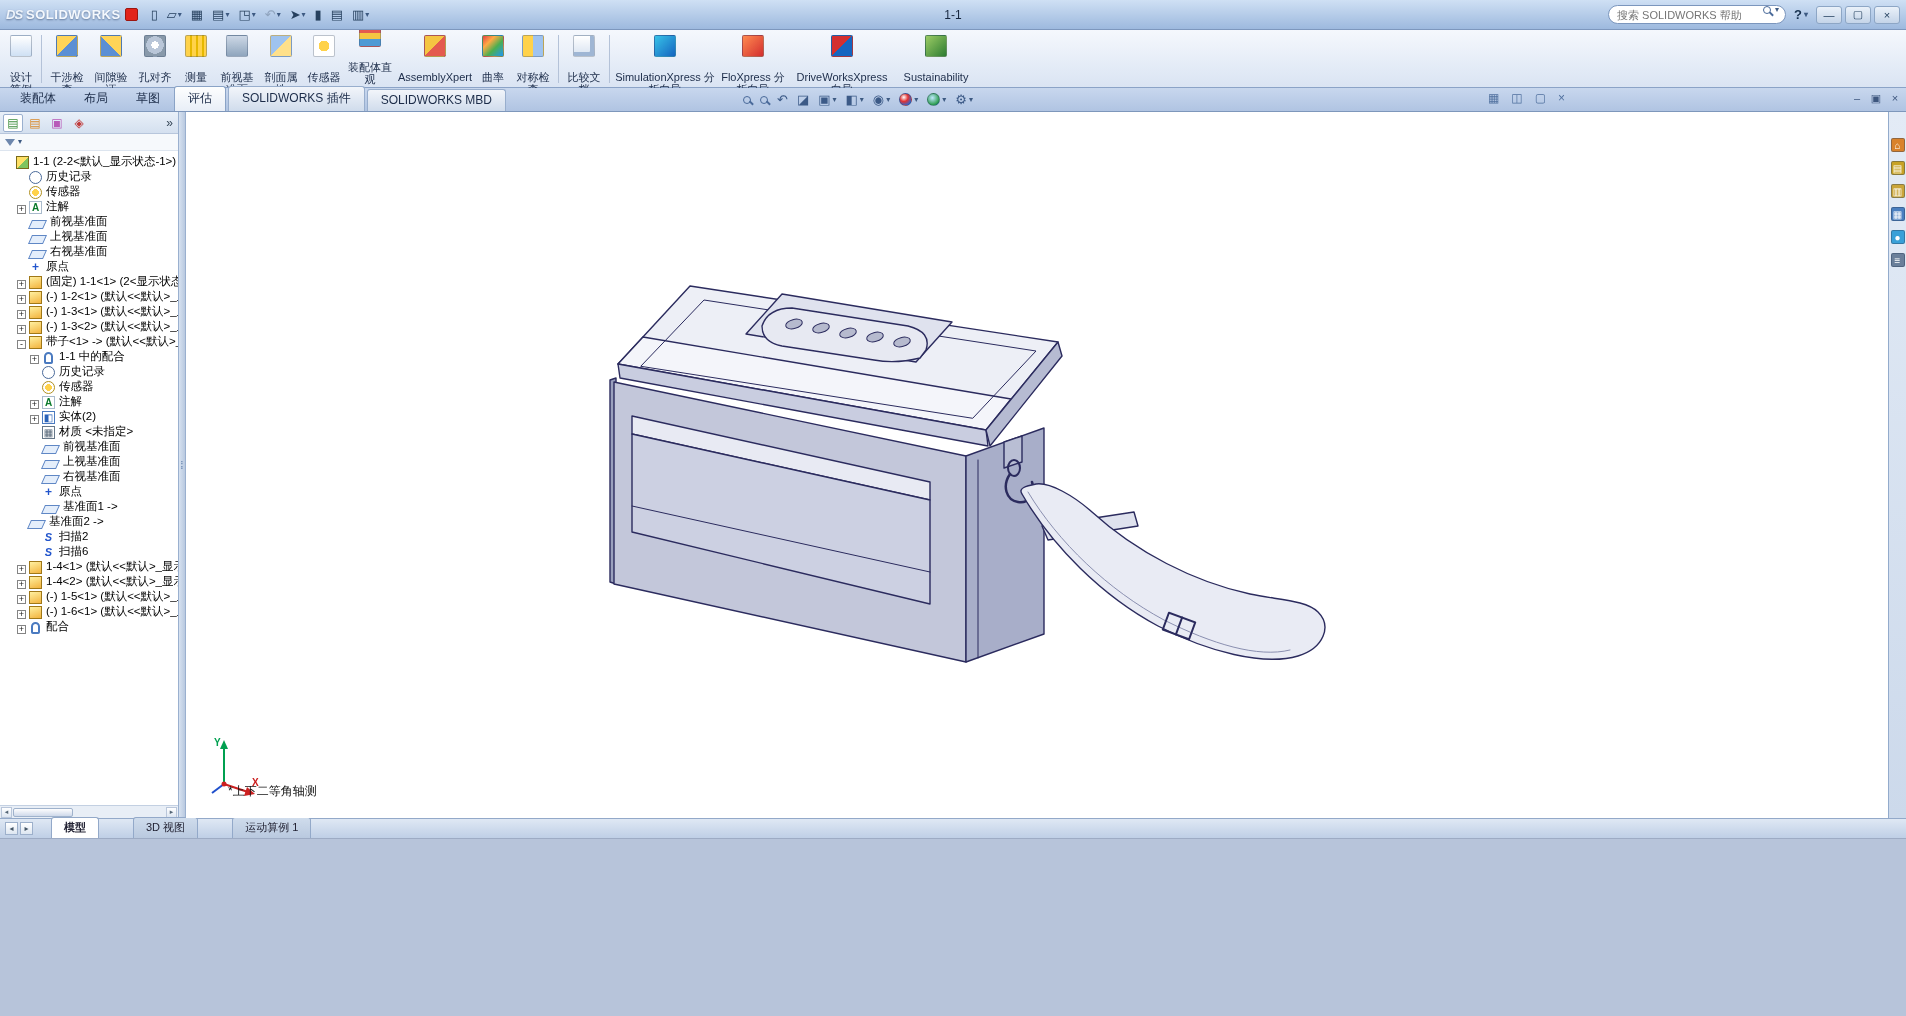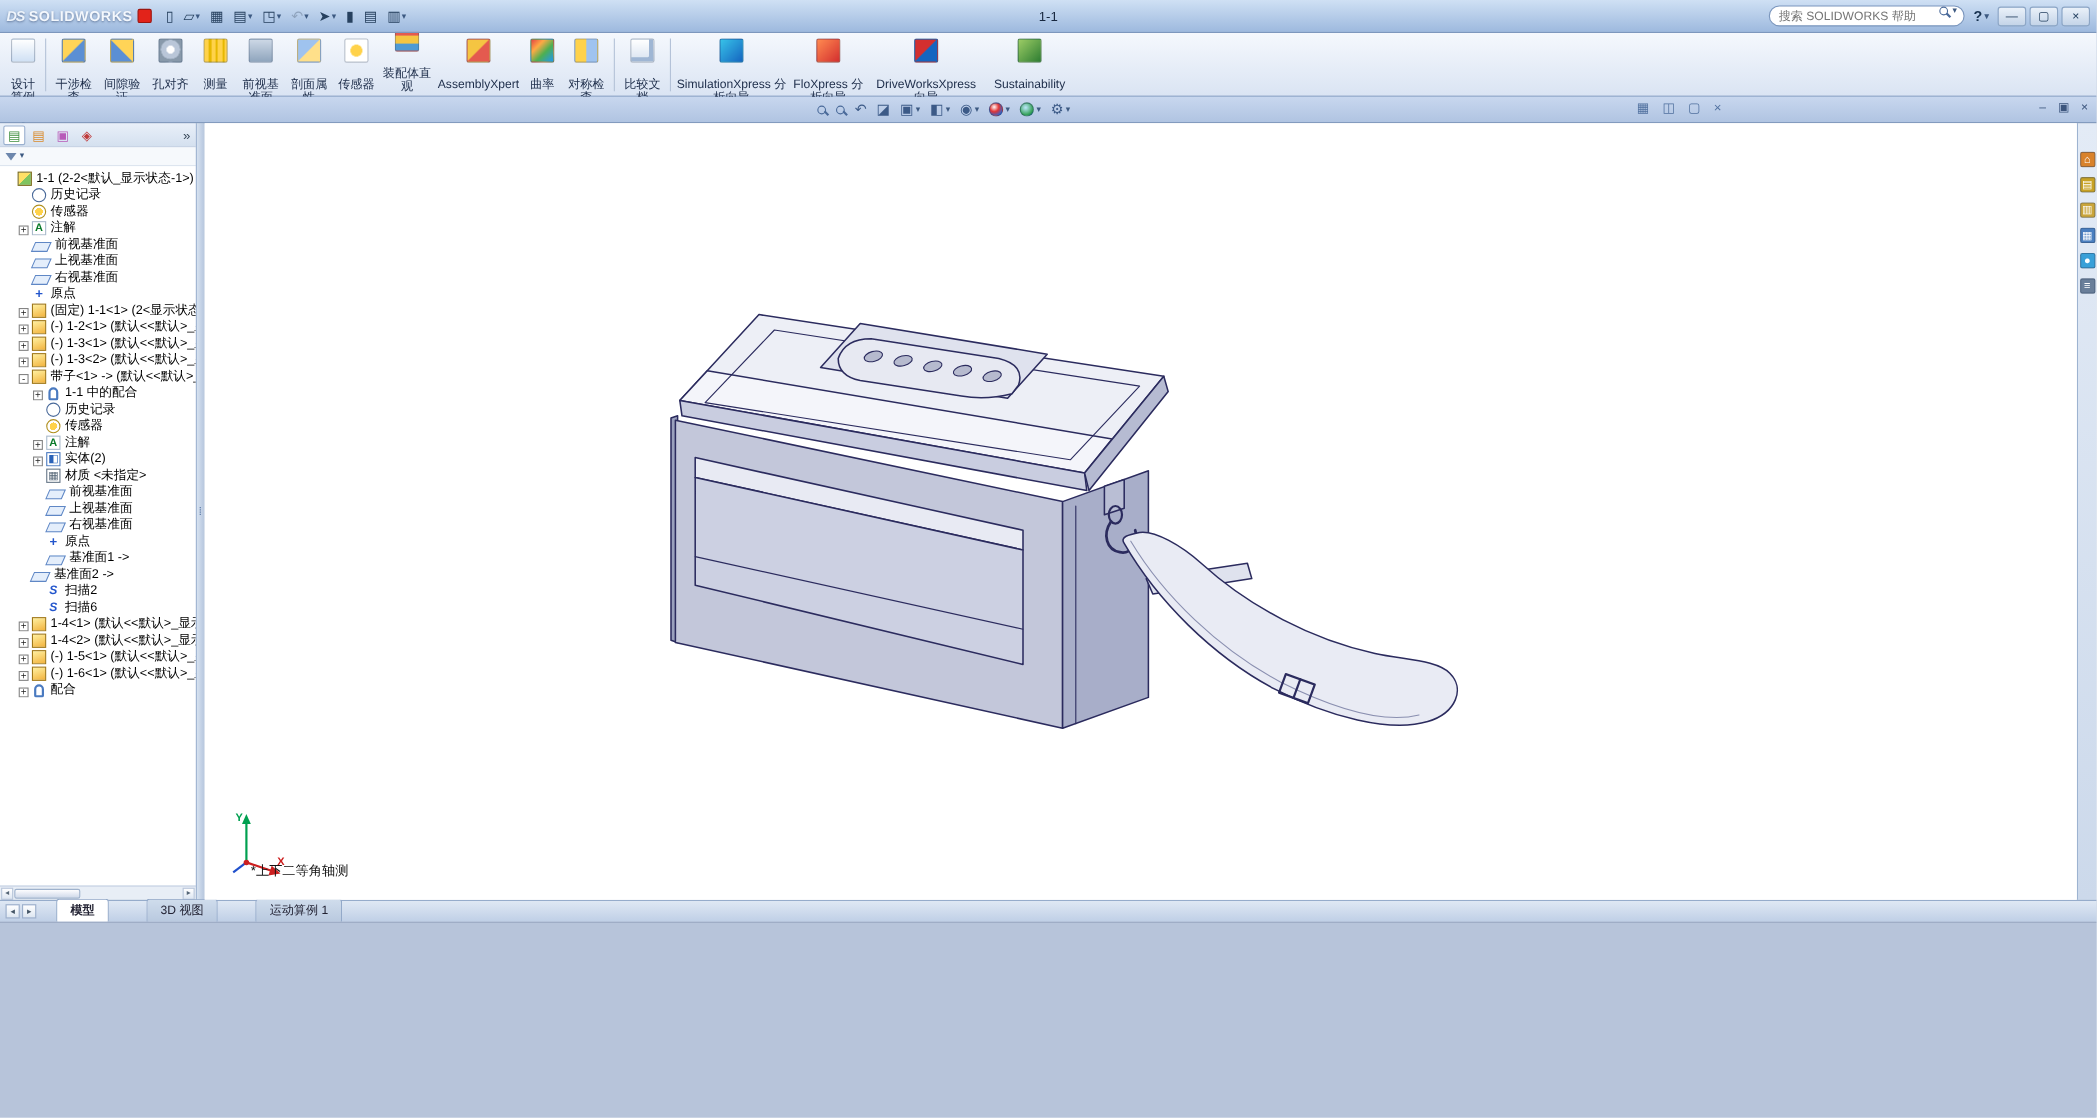--- a/index.html
+++ b/index.html
@@ -305,20 +305,28 @@
         <span class="ricon ric-driveworksxpress"></span>
         <span class="rlabel">DriveWorksXpress 向导</span>
       </div>
       <div class="rbtn" style="width: 82px;">
         <span class="ricon ric-sustainability"></span>
         <span class="rlabel">Sustainability</span>
       </div>
     </div>
 
   <div class="tabrow">
+    <div style="display:flex;align-items:flex-end;" id="cmd-tabs">
+        <span class="ctab">装配体</span>
+        <span class="ctab">布局</span>
+        <span class="ctab">草图</span>
+        <span class="ctab active">评估</span>
+        <span class="ctab addin">SOLIDWORKS 插件</span>
+        <span class="ctab addin">SOLIDWORKS MBD</span>
+      </div>
     <div class="headsup" id="headsup">
         <span class="hbtn">
           <span class="mag"></span>
         </span>
         <span class="hbtn">
           <span class="mag"></span>
         </span>
         <span class="hbtn">
           <span class="hglyph">↶</span>
         </span>

